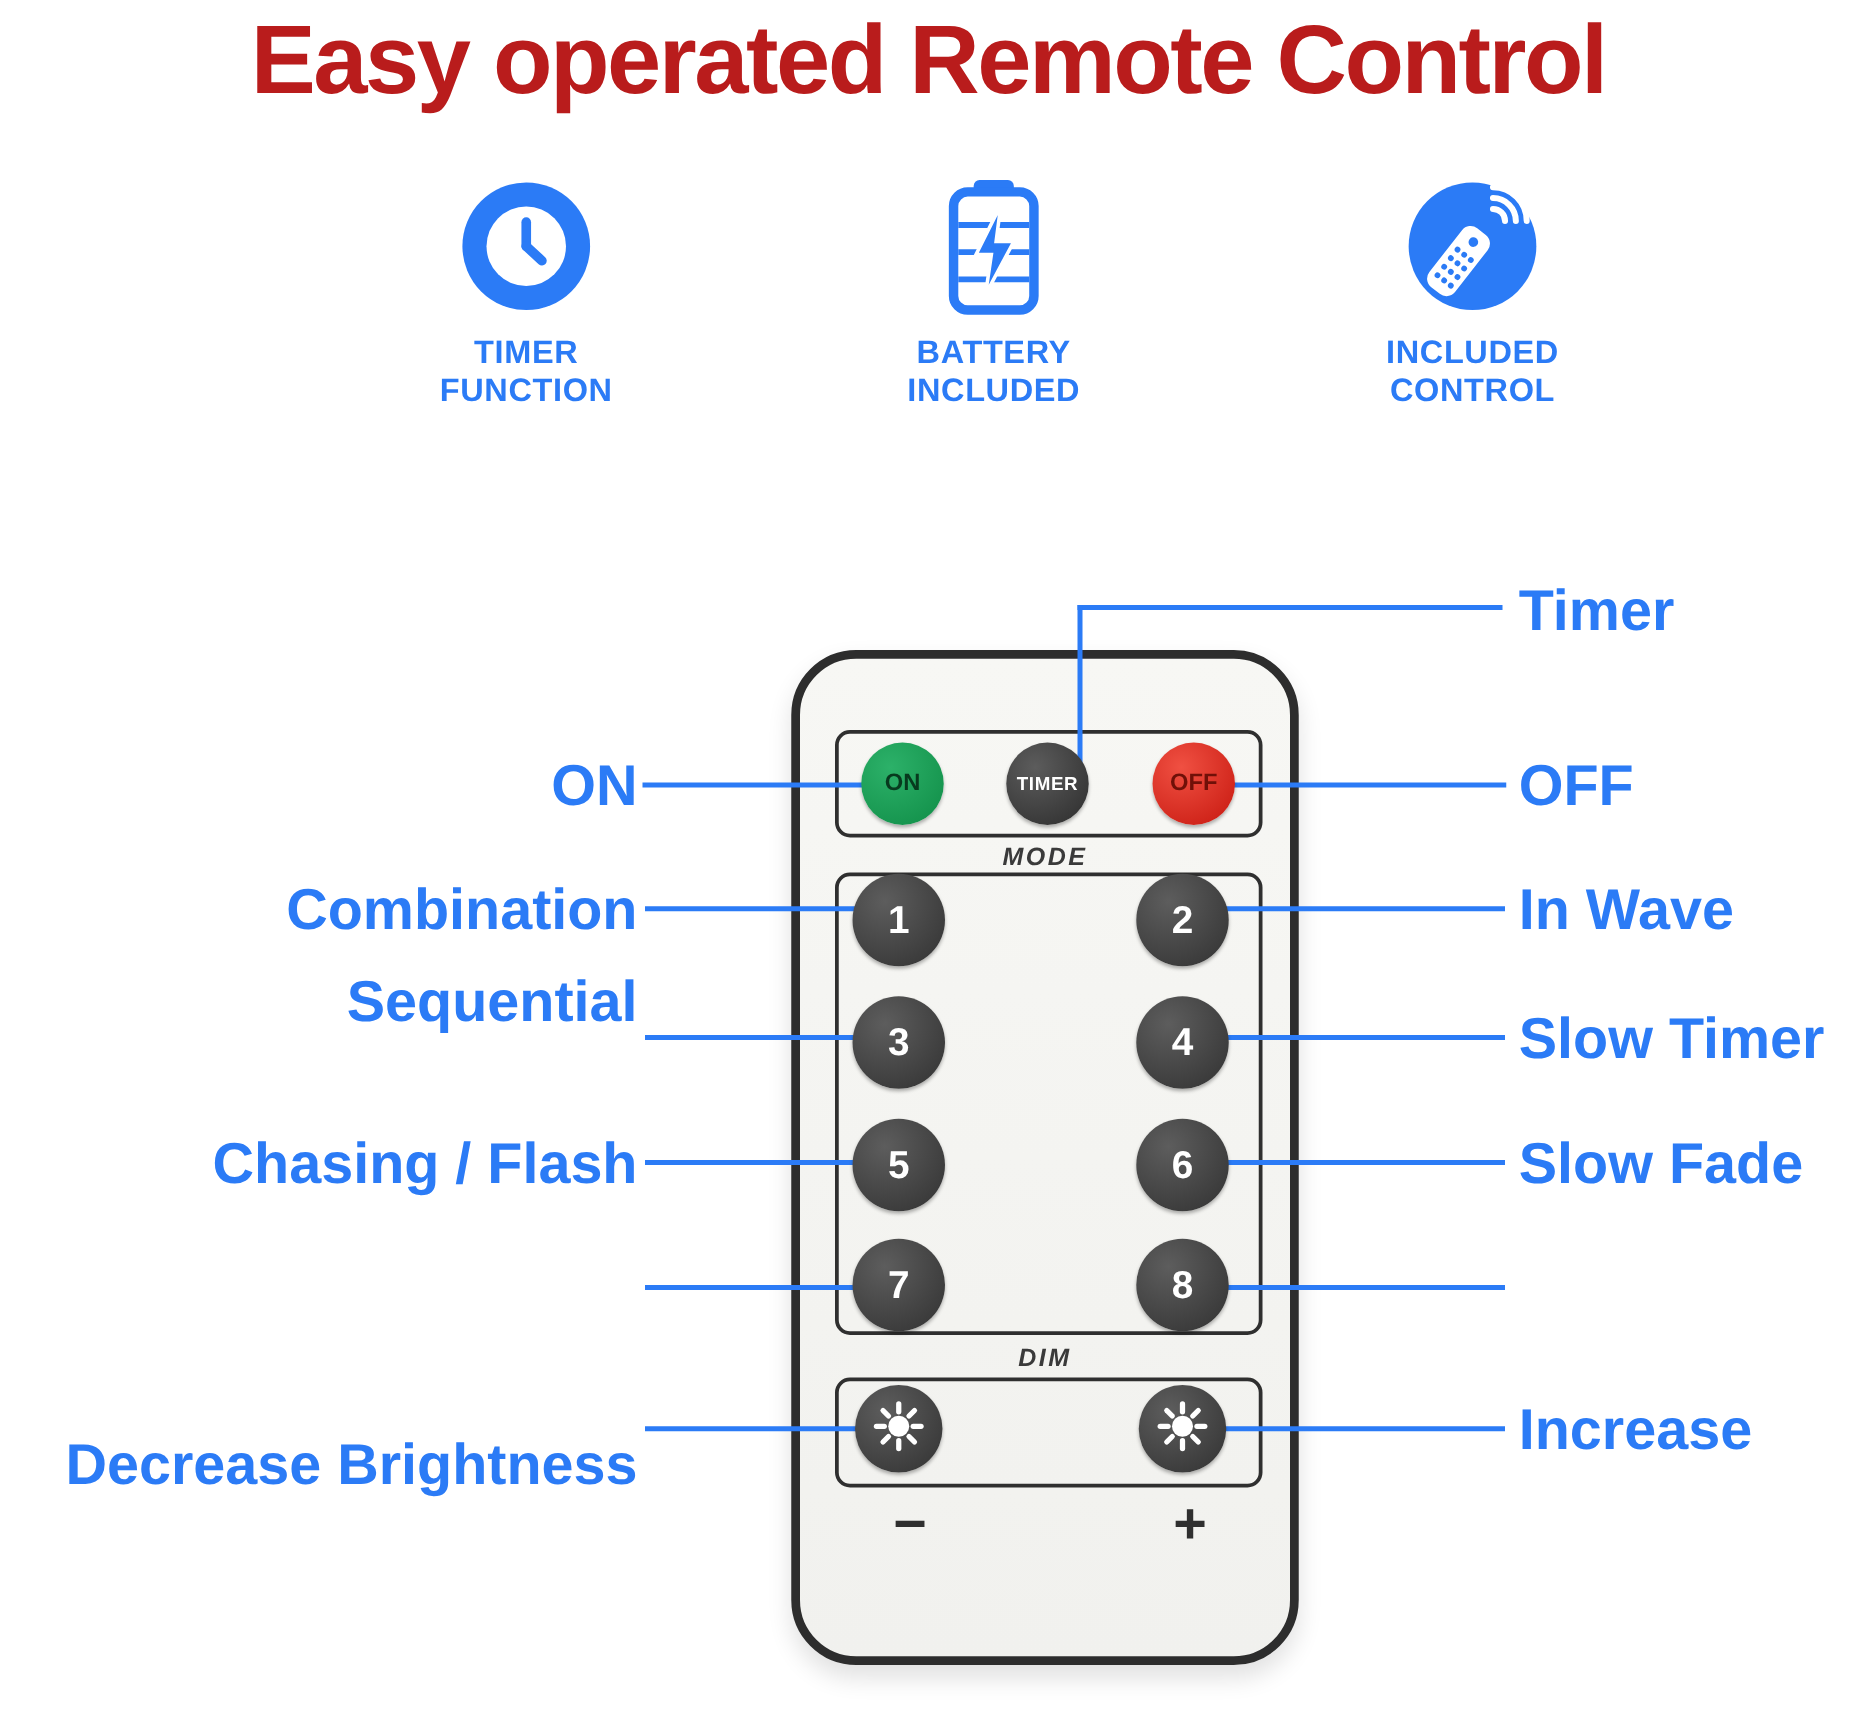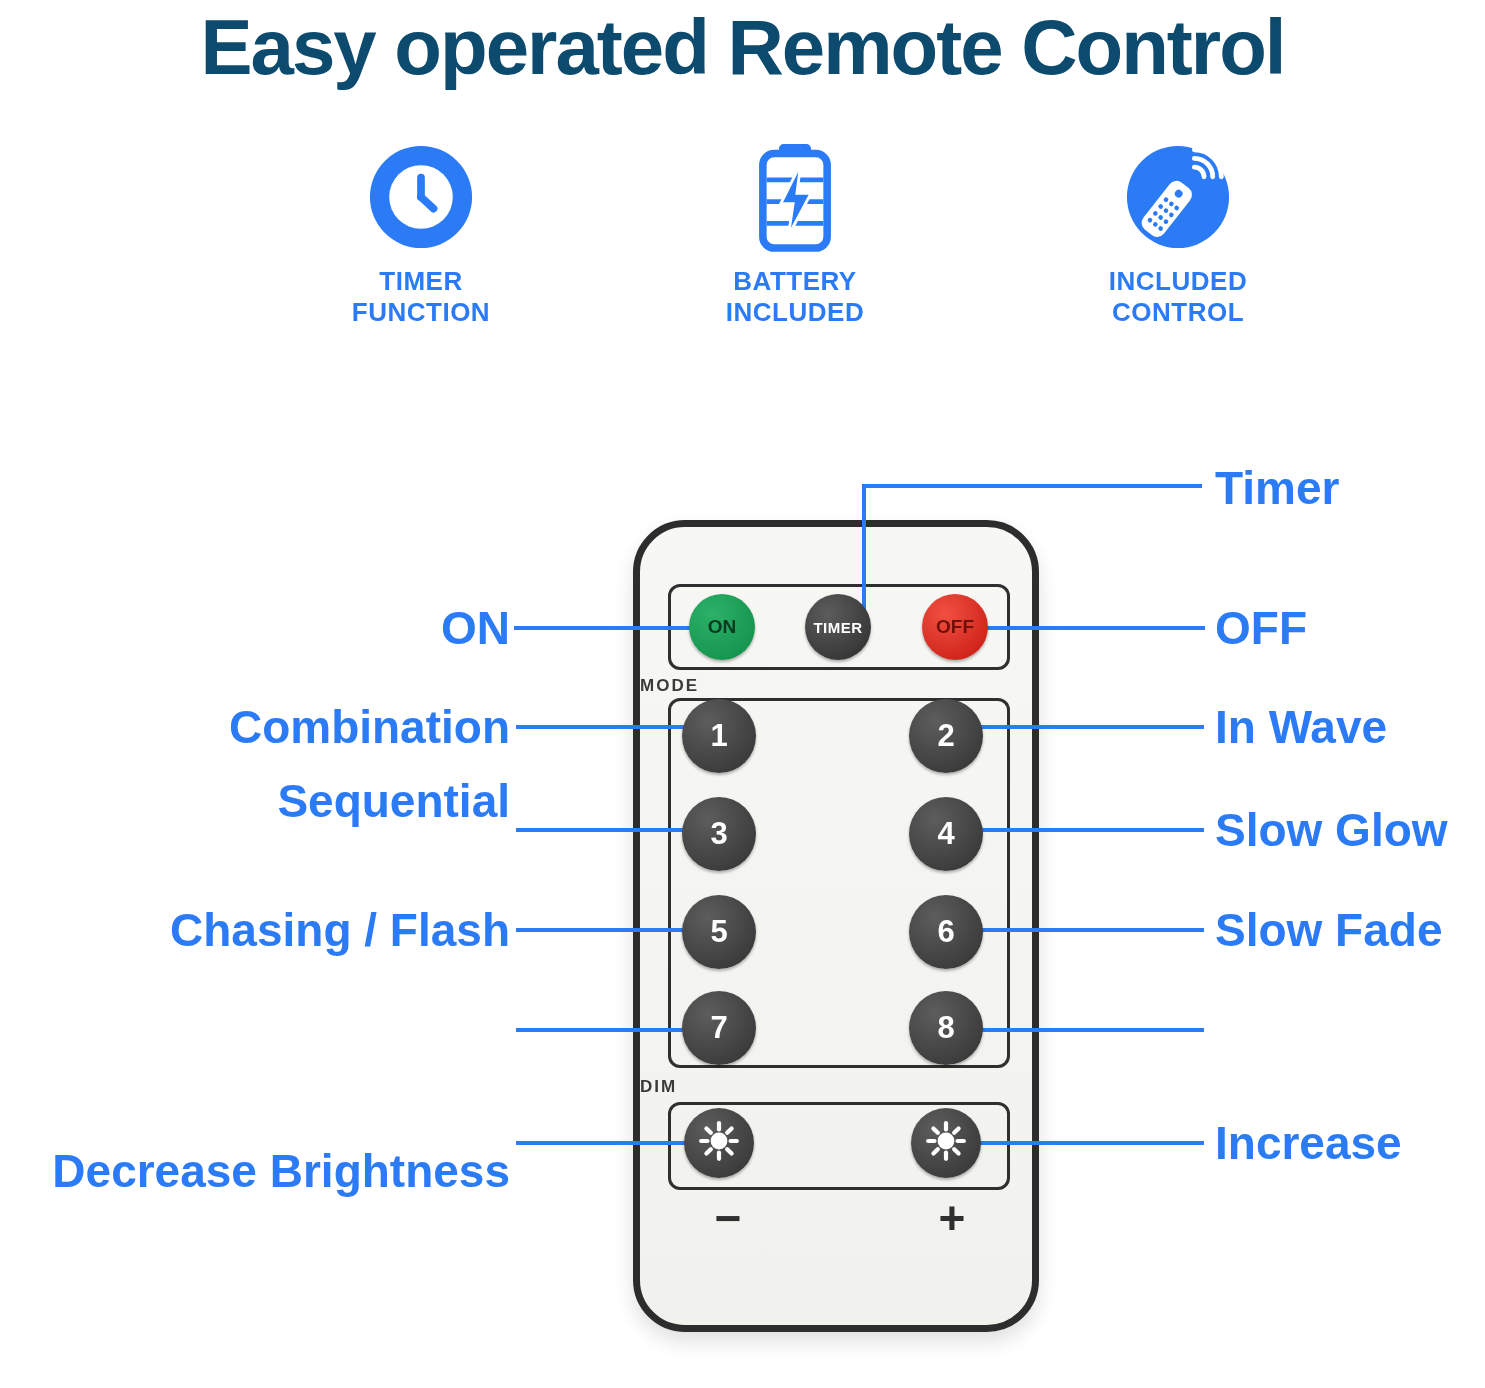--- a/index.html
+++ b/index.html
@@ -1,43 +1,43 @@
 <!DOCTYPE html>
 <html><head>
 <meta charset="utf-8">
 <style>
   * { margin:0; padding:0; box-sizing:border-box; }
   html,body { background:#ffffff; }
   body { font-family:"Liberation Sans", sans-serif; }
   .canvas { position:relative; width:1485px; height:1388px; background:#ffffff; overflow:hidden; }
 
   .title { position:absolute; top:4px; left:0; width:100%; text-align:center;
-           font-size:78px; font-weight:800; color:#0c4a6e; letter-spacing:-2px; line-height:86px; }
+           font-size:78px; font-weight:800; color:#b91c1c; letter-spacing:-2px; line-height:86px; }
 
   .feature { position:absolute; top:138px; width:240px; text-align:center; }
   .icon-wrap { height:118px; display:flex; align-items:center; justify-content:center; }
   .cap { margin-top:10px; font-size:26px; line-height:31px; font-weight:bold;
          color:#2B7BF6; letter-spacing:.5px; }
 
   .cline { position:absolute; background:#2B7BF6; z-index:1; }
 
   .side-label { position:absolute; font-size:46px; font-weight:bold; color:#2B7BF6;
                 line-height:54px; white-space:nowrap; z-index:3; }
   .side-label.l { right:975px; text-align:right; }
   .side-label.r { left:1215px; }
 
   .remote { position:absolute; left:633px; top:520px; width:406px; height:812px;
             background:linear-gradient(180deg,#f7f7f4,#f1f1ee); border:7px solid #2d2d2d;
             border-radius:52px; box-shadow:0 10px 20px rgba(0,0,0,0.12); }
   .rbox { position:absolute; left:28px; width:342px; border:3px solid #2f2f2f; border-radius:12px; }
   .rbox.power { top:57px;  height:86px; }
   .rbox.modes { top:171px; height:370px; }
   .rbox.dim   { top:575px; height:88px; }
-  .rlabel { position:absolute; left:0; width:100%; text-align:left; font-weight:bold;
-            color:#3a3a3a; font-size:17px; letter-spacing:2px; line-height:30px; }
+  .rlabel { position:absolute; left:0; width:100%; text-align:center; font-weight:bold;
+            color:#3a3a3a; font-size:20px; letter-spacing:2px; line-height:30px;font-style:italic; }
   .rlabel.mode { top:144px; }
   .rlabel.dim  { top:545px; }
 
   .pwr { position:absolute; top:67px; width:66px; height:66px; border-radius:50%;
          display:flex; align-items:center; justify-content:center; font-weight:bold;
          z-index:2; box-shadow:0 2px 3px rgba(0,0,0,0.3); cursor:pointer; }
   .pwr.on    { left:49px;  background:radial-gradient(circle at 35% 30%, #2cb169, #0f8c46); color:#073a1e; font-size:19px; }
   .pwr.timer { left:165px; background:radial-gradient(circle at 35% 30%, #5c5c5c, #2c2c2c); color:#ffffff; font-size:15px; letter-spacing:.5px; }
   .pwr.off   { left:282px; background:radial-gradient(circle at 35% 30%, #f05042, #c6170e); color:#701008; font-size:19px; }
 
@@ -206,19 +206,19 @@
     <div class="sign" style="left:282px">+</div>
   </div>
 
   <div class="side-label r" style="top:461px">Timer</div>
   <div class="side-label l" style="top:601px">ON</div>
   <div class="side-label r" style="top:601px">OFF</div>
 
   <div class="side-label l" style="top:700px">Combination</div>
   <div class="side-label r" style="top:700px">In Wave</div>
   <div class="side-label l" style="top:774px">Sequential</div>
-  <div class="side-label r" style="top:803px">Slow Glow</div>
+  <div class="side-label r" style="top:803px">Slow Timer</div>
   <div class="side-label l" style="top:903px">Chasing / Flash</div>
   <div class="side-label r" style="top:903px">Slow Fade</div>
   <div class="side-label l" style="top:1144px">Decrease Brightness</div>
   <div class="side-label r" style="top:1116px">Increase</div>
 
 </div>
 
 </body></html>

